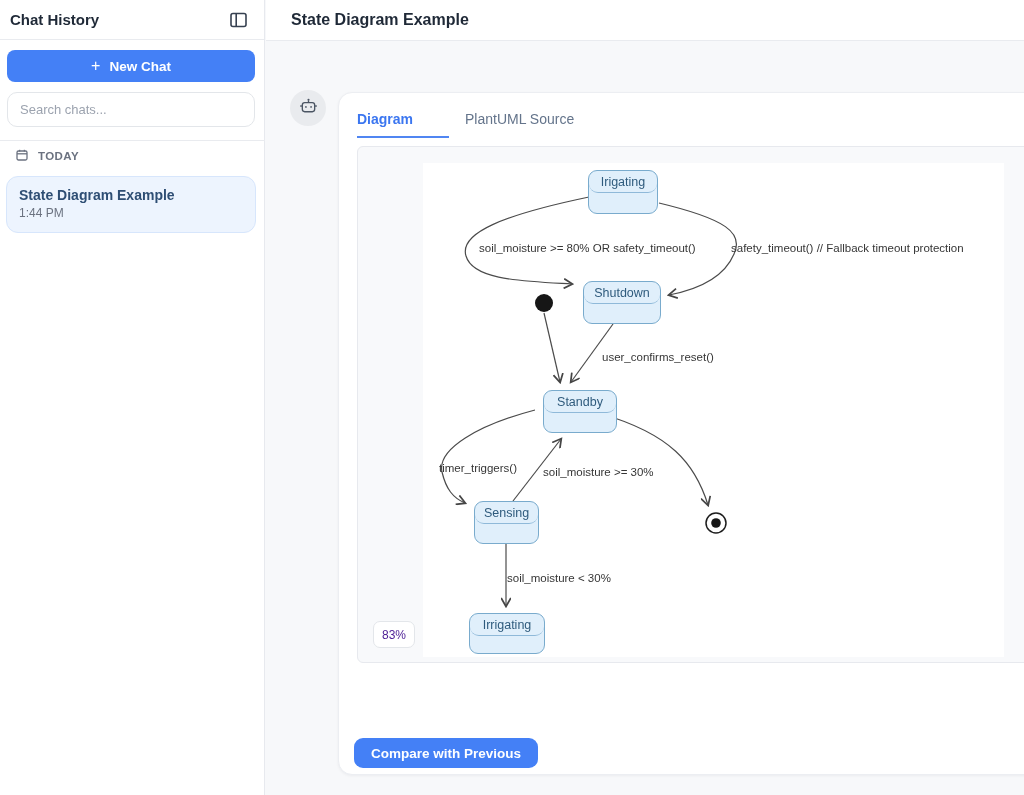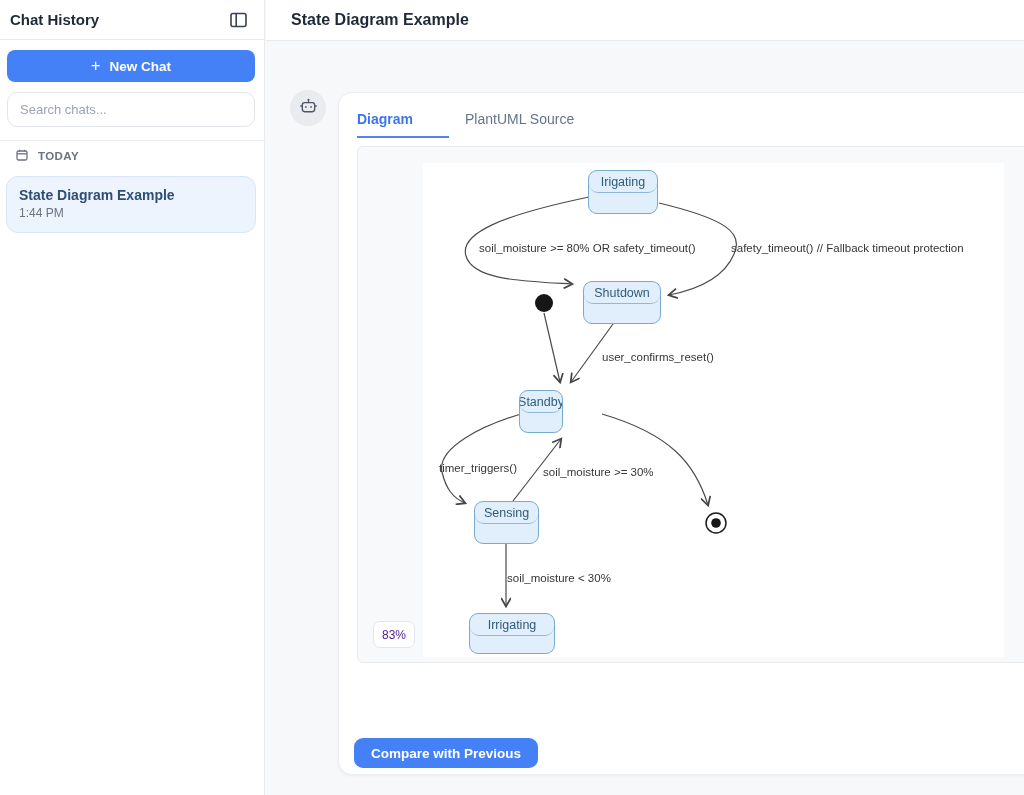--- a/index.html
+++ b/index.html
@@ -149,27 +149,27 @@
             <circle cx="293" cy="360" r="10" fill="#fff" stroke="#1d1d1d" stroke-width="1.5"></circle>
             <circle cx="293" cy="360" r="4.8" fill="#161616"></circle>
           </svg>
 
           <div class="state" style="left:165px; top:7px; width:70px; height:44px;">
             <div class="state-title">Irigating</div>
           </div>
           <div class="state" style="left:160px; top:118px; width:78px; height:43px;">
             <div class="state-title">Shutdown</div>
           </div>
-          <div class="state" style="left:96px; top:227px; width:44px; height:43px;text-align:center;">
+          <div class="state" style="left:120px; top:227px; width:74px; height:43px;text-align:center;">
             <div class="state-title">Standby</div>
           </div>
           <div class="state" style="left:51px; top:338px; width:65px; height:43px;">
             <div class="state-title">Sensing</div>
           </div>
-          <div class="state" style="left:46px; top:450px; width:86px; height:41px;">
+          <div class="state" style="left:46px; top:450px; width:76px; height:41px;">
             <div class="state-title">Irrigating</div>
           </div>
 
           <div class="tlabel" style="left:56px; top:78px;">soil_moisture &gt;= 80% OR safety_timeout()</div>
           <div class="tlabel" style="left:308px; top:78px;">safety_timeout() // Fallback timeout protection</div>
           <div class="tlabel" style="left:179px; top:187px;">user_confirms_reset()</div>
           <div class="tlabel" style="left:16px; top:298px;">timer_triggers()</div>
           <div class="tlabel" style="left:120px; top:302px;">soil_moisture &gt;= 30%</div>
           <div class="tlabel" style="left:84px; top:408px;">soil_moisture &lt; 30%</div>
         </div>

